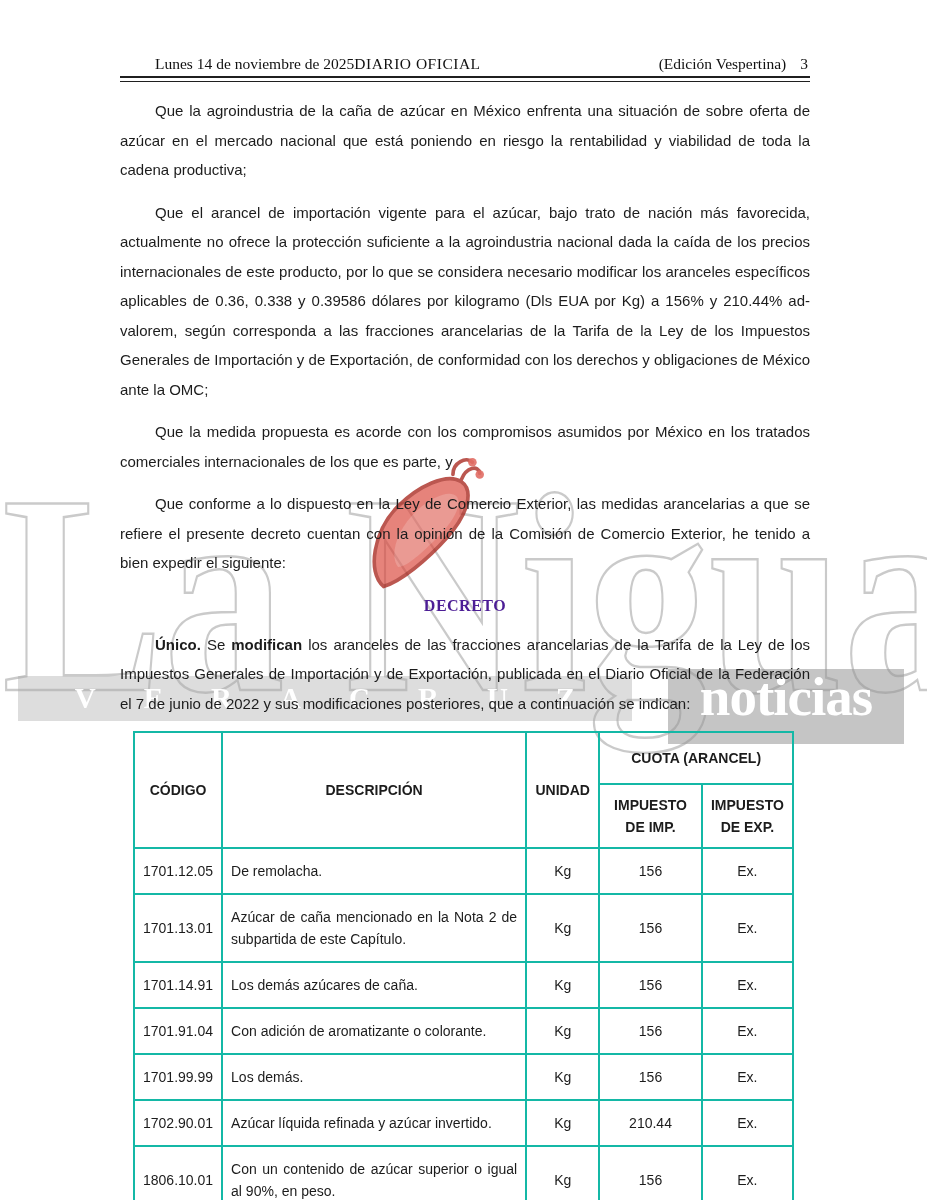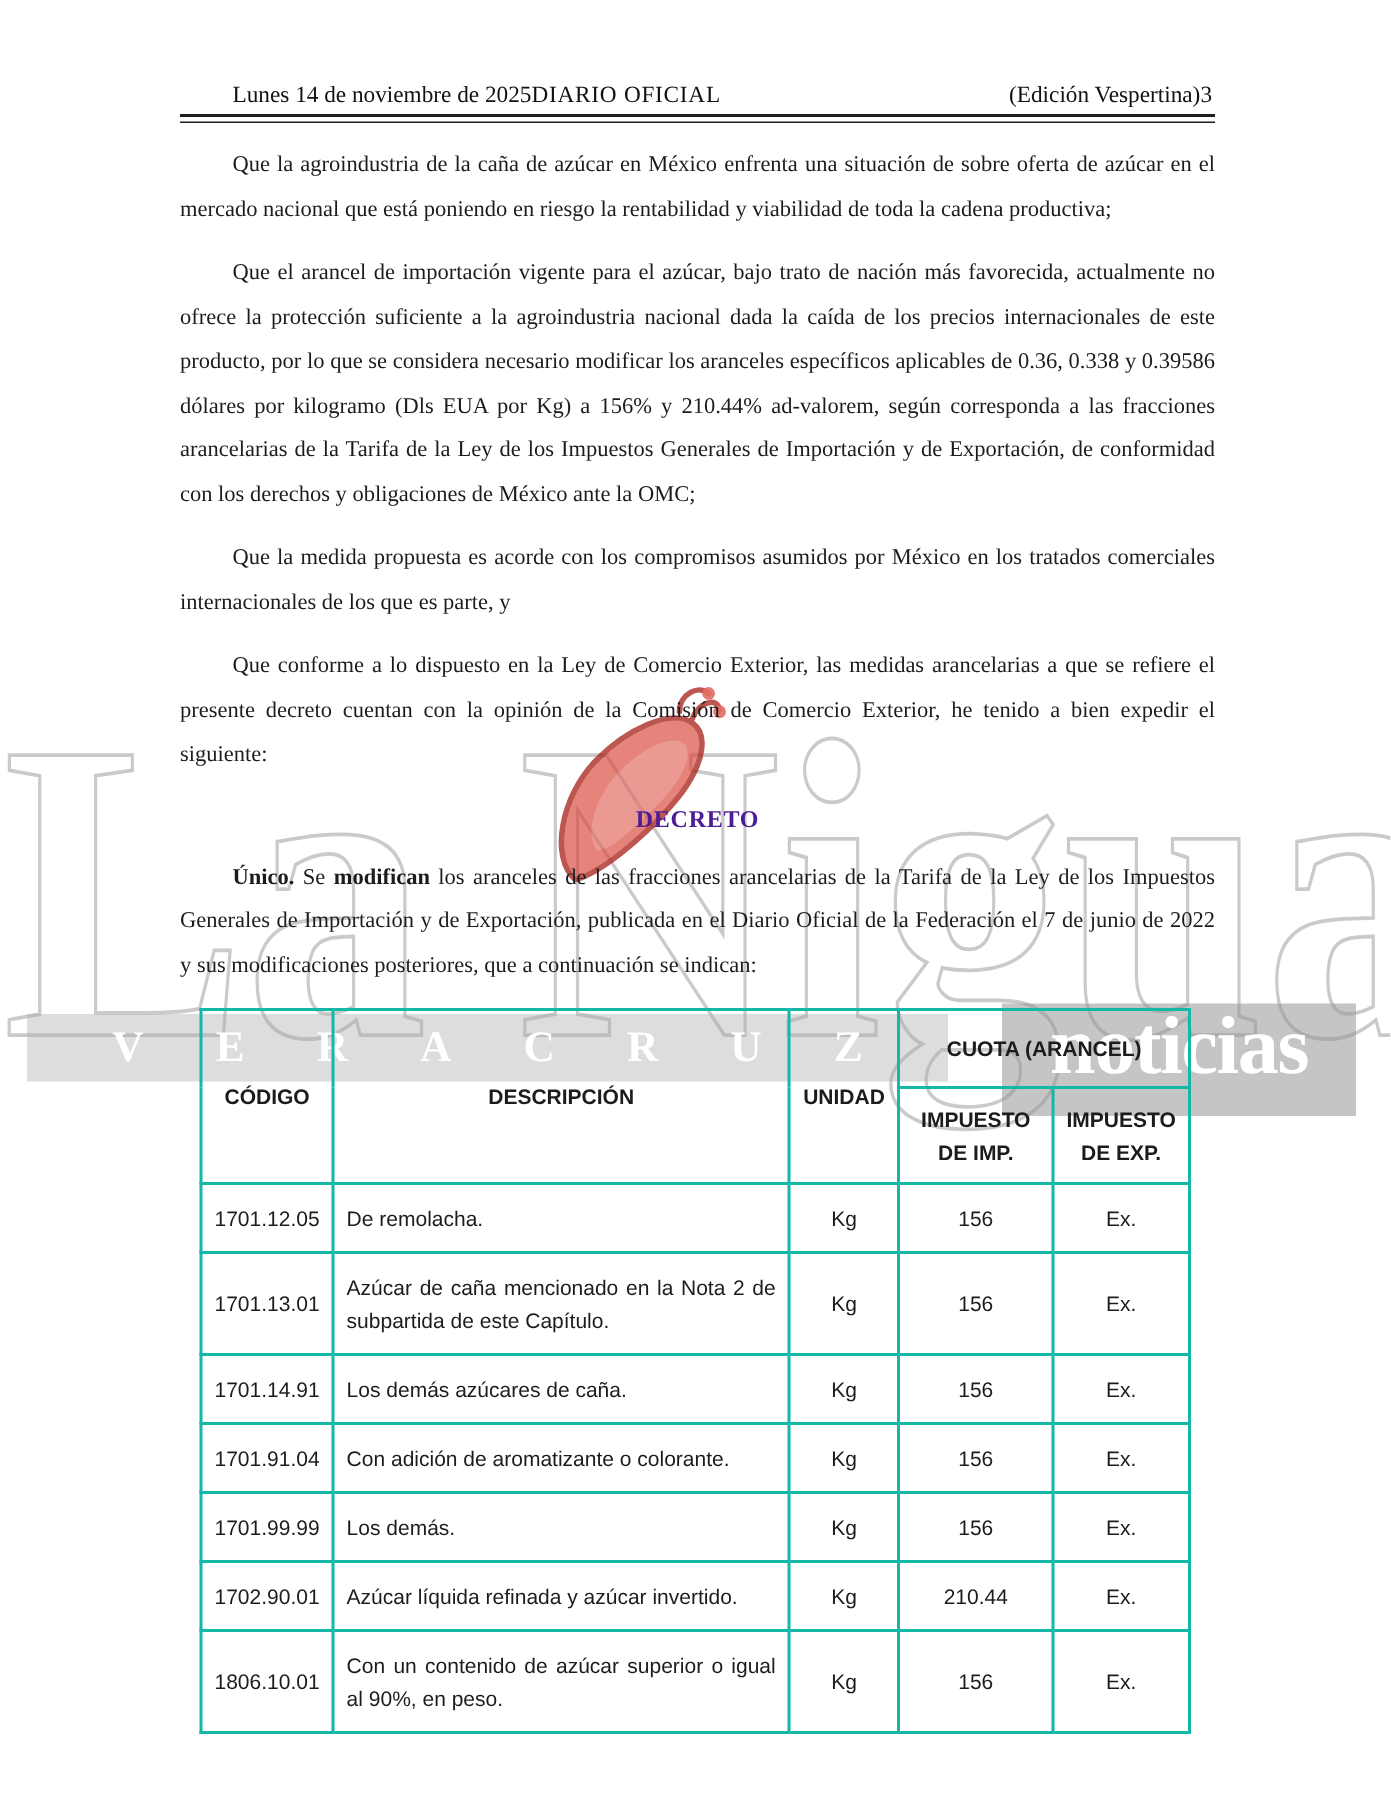--- a/index.html
+++ b/index.html
@@ -23,25 +23,25 @@
                  font-size:55px;line-height:55px;letter-spacing:-1px;}
   .wm-pepper{position:absolute;left:360px;top:455px;width:125px;height:140px;opacity:0.78;}
 
   
   .content{position:absolute;left:120px;top:55px;width:690px;z-index:2;}
 
   .masthead{display:flex;align-items:baseline;font-family:"Liberation Serif",serif;
             font-size:15.5px;color:#111;}
   .masthead .date{margin-left:35px;}
   .masthead .title{flex:1;text-align:left;letter-spacing:0.5px;}
-  .masthead .right{display:flex;gap:0;margin-right:2px;}
+  .masthead .right{display:flex;gap:14px;margin-right:2px;}
   .rule{margin-top:3px;height:3px;border-top:2px solid #1f1f1f;border-bottom:1.5px solid #1f1f1f;}
 
   .bodytext p{margin:0 0 13px 0;font-size:15px;line-height:29.5px;
-              text-align:justify;text-indent:35px;font-family:Liberation Serif, serif;}
+              text-align:justify;text-indent:35px;}
   .bodytext p.first{margin-top:14px;}
 
   h3.dochead{margin:19px 0 15px 0;text-align:center;font-family:"Liberation Serif",serif;
              font-size:16px;font-weight:bold;letter-spacing:0.5px;color:#4c1d95;}
 
   
   table.tariff{border-collapse:collapse;width:661px;margin:7px 0 0 13px;
                font-size:14px;color:#1c1c1c;background:transparent;}
   table.tariff th,table.tariff td{border:2px solid #14b8a6;background:transparent;}
   table.tariff th{font-weight:bold;text-align:center;padding:6px 4px;line-height:22px;}

